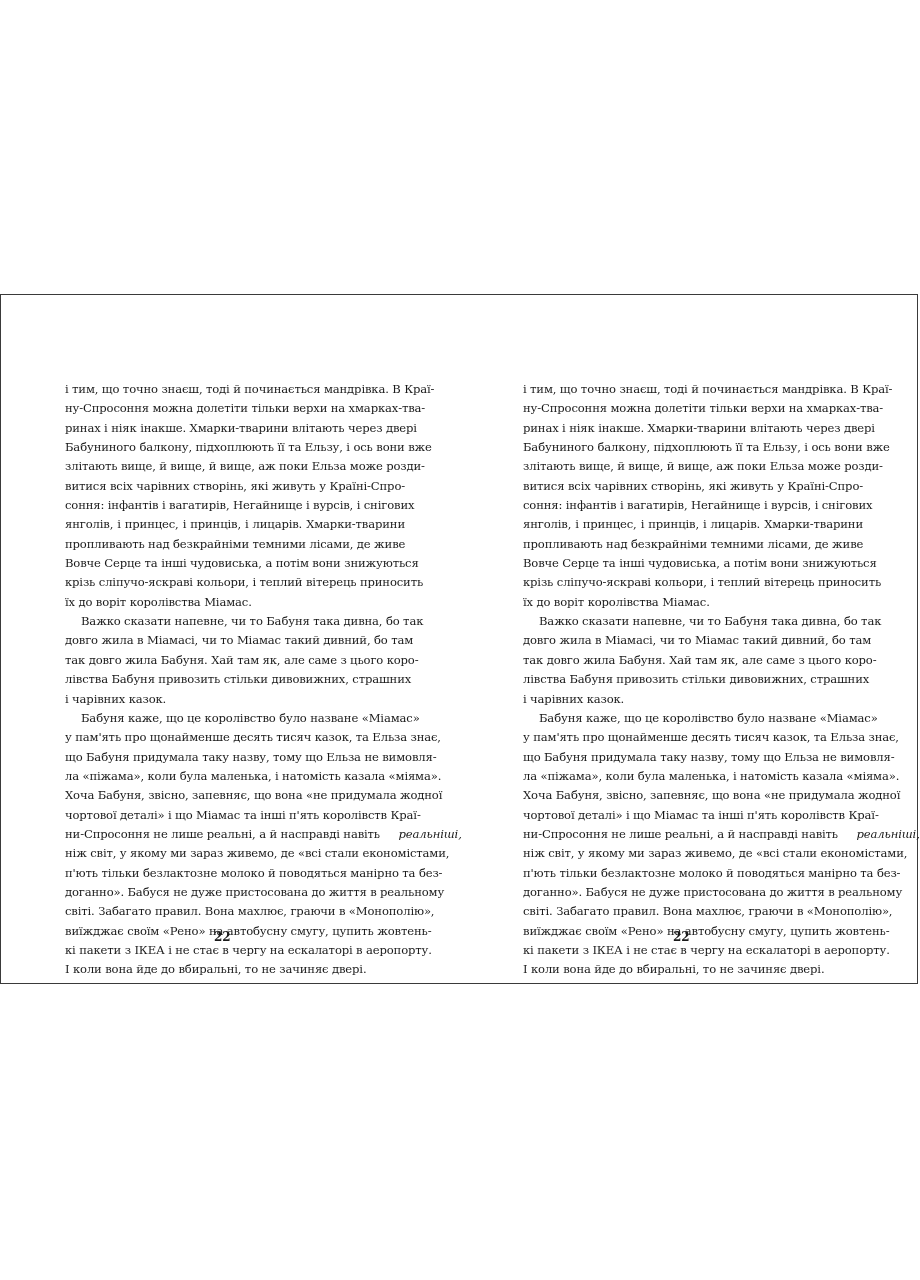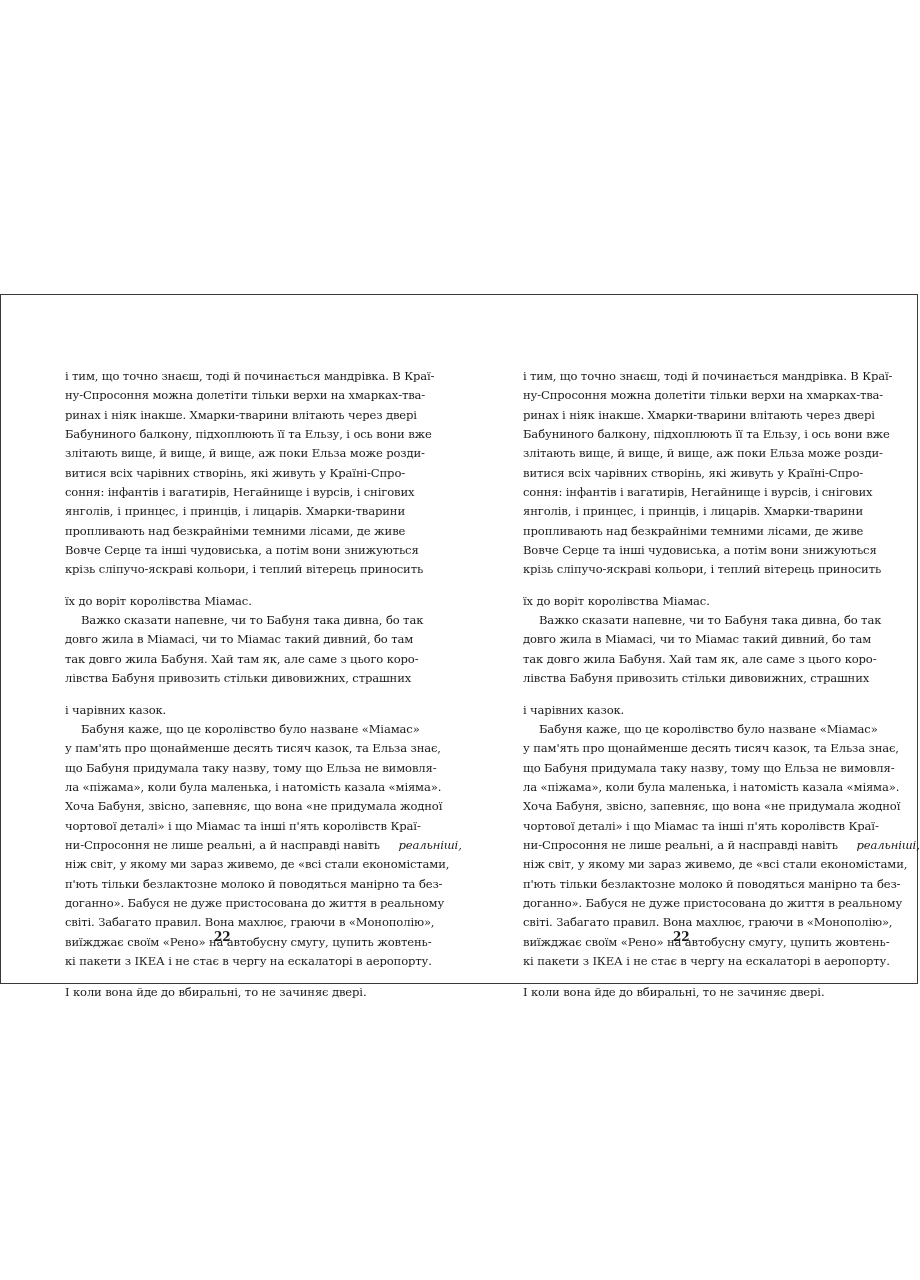--- a/index.html
+++ b/index.html
@@ -5,33 +5,33 @@
   html, body { margin: 0; padding: 0; }
   body {
     width: 920px; height: 1280px; background: #ffffff; position: relative; overflow: hidden;
     font-family: "DejaVu Serif", "Liberation Serif", serif; color: #1a1a1a;
   }
   .spread {
     position: absolute; left: 0; top: 294px; width: 918px; height: 690px;
     border: 1px solid #3a3a3a; box-sizing: border-box; background: #fff;
   }
   .page {
-    position: absolute; top: 367px; width: 340px;
+    position: absolute; top: 380px; width: 340px;
   }
   .page.left { left: 65px; }
   .page.right { left: 523px; }
   .text {
     font-size: 11.6px; line-height: 19.35px; text-align: justify;
     letter-spacing: -0.15px;
   }
   .line {
     display: block; text-align: justify; text-align-last: justify; white-space: nowrap;
     height: 19.35px; overflow: visible;
   }
-  .line.last { text-align-last: left; margin-top: 12px; }
+  .line.last { text-align-last: left; }
   .line.indent { padding-left: 16px; }
   .line em { font-style: italic; margin-left: 15px; }
   .pnum {
     position: absolute; top: 930px; width: 40px; text-align: left;
     font-size: 12px; font-weight: bold; font-family: "DejaVu Serif", serif;
   }
   .pnum.left { left: 214px; }
   .pnum.right { left: 673px; }
 </style>
 </head>

